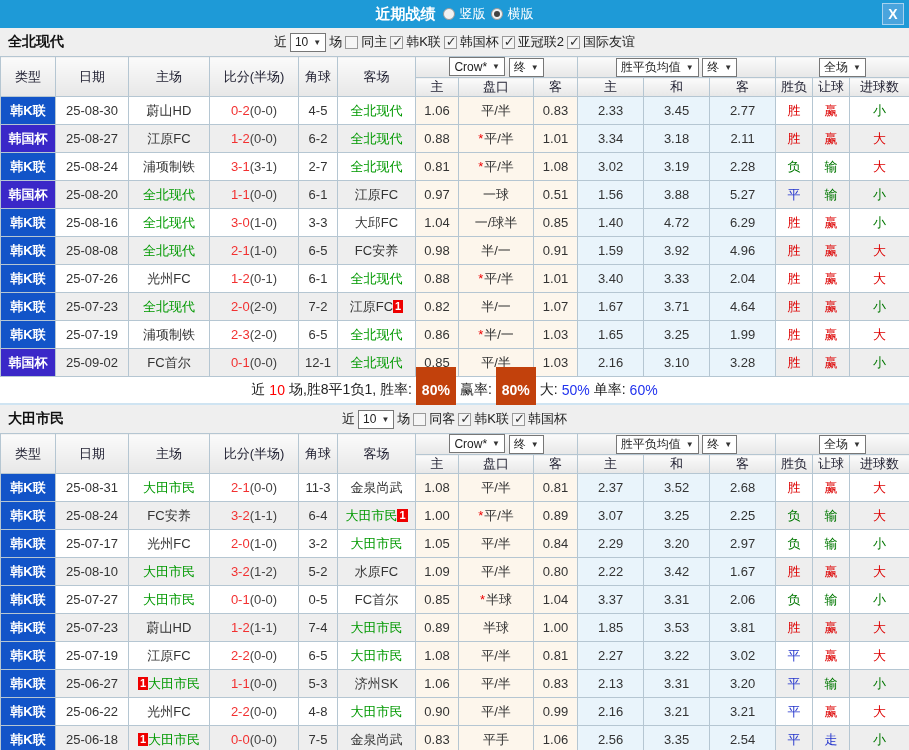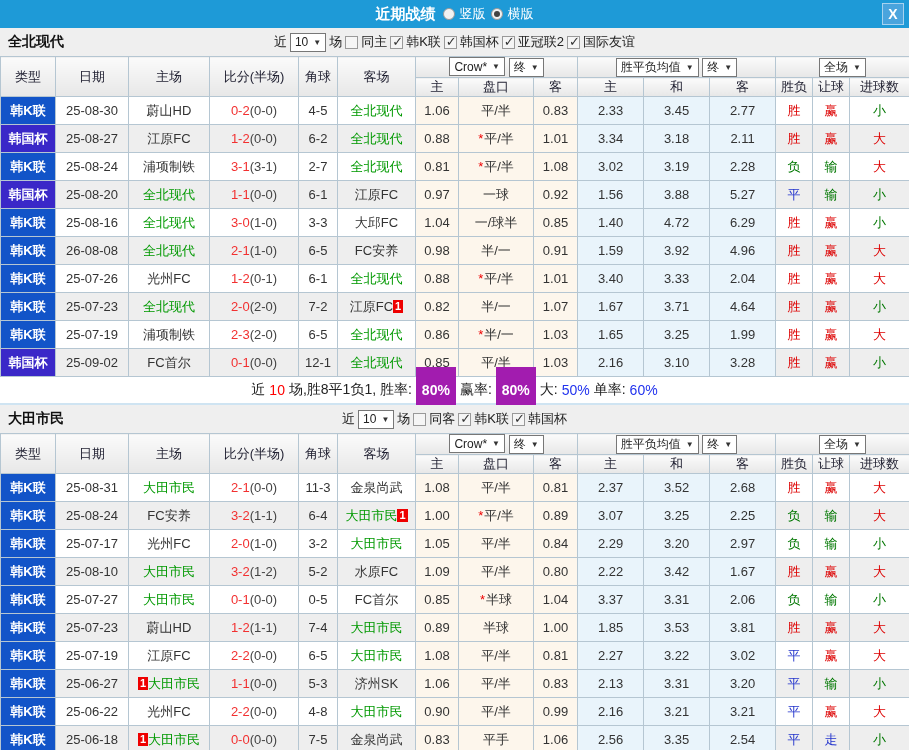--- a/index.html
+++ b/index.html
@@ -75,21 +75,21 @@
   }
   
   .summary {
     height:28px; display:flex; align-items:center; justify-content:center;
     gap:4px; background:#fff; border-bottom:2px solid #cfe4f2; color:#222;
     font-size:14px;
   }
   .summary .red { color:#f00; }
   .summary .blue { color:#2233ee; }
   .pct {
-    background:#a21caf; color:#fff; font-weight:bold; padding:15px 6px; font-size:14px;
+    background:#c2410c; color:#fff; font-weight:bold; padding:15px 6px; font-size:14px;
   }
 </style>
 </head>
 <body>
 
 <div class="titlebar">
   <span class="title">近期战绩</span>
   <span class="radio"></span>
   <span class="radio-label">竖版</span>
   <span class="radio checked"></span>
@@ -238,21 +238,21 @@
         </tr>
         <tr class="alt">
           <td class="type" style="background: rgb(58, 40, 200);">韩国杯</td>
           <td class="plain">25-08-20</td>
           <td class="plain"><span class="target">全北现代</span></td>
           <td class="plain"><span class="score-main">1-1</span><span class="score-half">(0-0)</span></td>
           <td class="plain">6-1</td>
           <td class="plain"><span>江原FC</span></td>
           <td class="odds">0.97</td>
           <td class="odds"><span>一球</span></td>
-          <td class="odds">0.92</td>
+          <td class="odds">0.51</td>
           <td class="mean">1.56</td>
           <td class="mean">3.88</td>
           <td class="mean">5.27</td>
           <td class="plain" style="color: rgb(34, 51, 204);">平</td>
           <td class="plain" style="color: rgb(0, 119, 0);">输</td>
           <td class="plain" style="color: rgb(0, 119, 0);">小</td>
         </tr>
         <tr>
           <td class="type" style="background: rgb(18, 84, 200);">韩K联</td>
           <td class="plain">25-08-16</td>
@@ -265,21 +265,21 @@
           <td class="odds">0.85</td>
           <td class="mean">1.40</td>
           <td class="mean">4.72</td>
           <td class="mean">6.29</td>
           <td class="plain" style="color: rgb(221, 0, 0);">胜</td>
           <td class="plain" style="color: rgb(221, 0, 0);">赢</td>
           <td class="plain" style="color: rgb(0, 119, 0);">小</td>
         </tr>
         <tr class="alt">
           <td class="type" style="background: rgb(18, 84, 200);">韩K联</td>
-          <td class="plain">26-08-08</td>
+          <td class="plain">25-08-08</td>
           <td class="plain"><span class="target">全北现代</span></td>
           <td class="plain"><span class="score-main">2-1</span><span class="score-half">(1-0)</span></td>
           <td class="plain">6-5</td>
           <td class="plain"><span>FC安养</span></td>
           <td class="odds">0.98</td>
           <td class="odds"><span>半/一</span></td>
           <td class="odds">0.91</td>
           <td class="mean">1.59</td>
           <td class="mean">3.92</td>
           <td class="mean">4.96</td>

